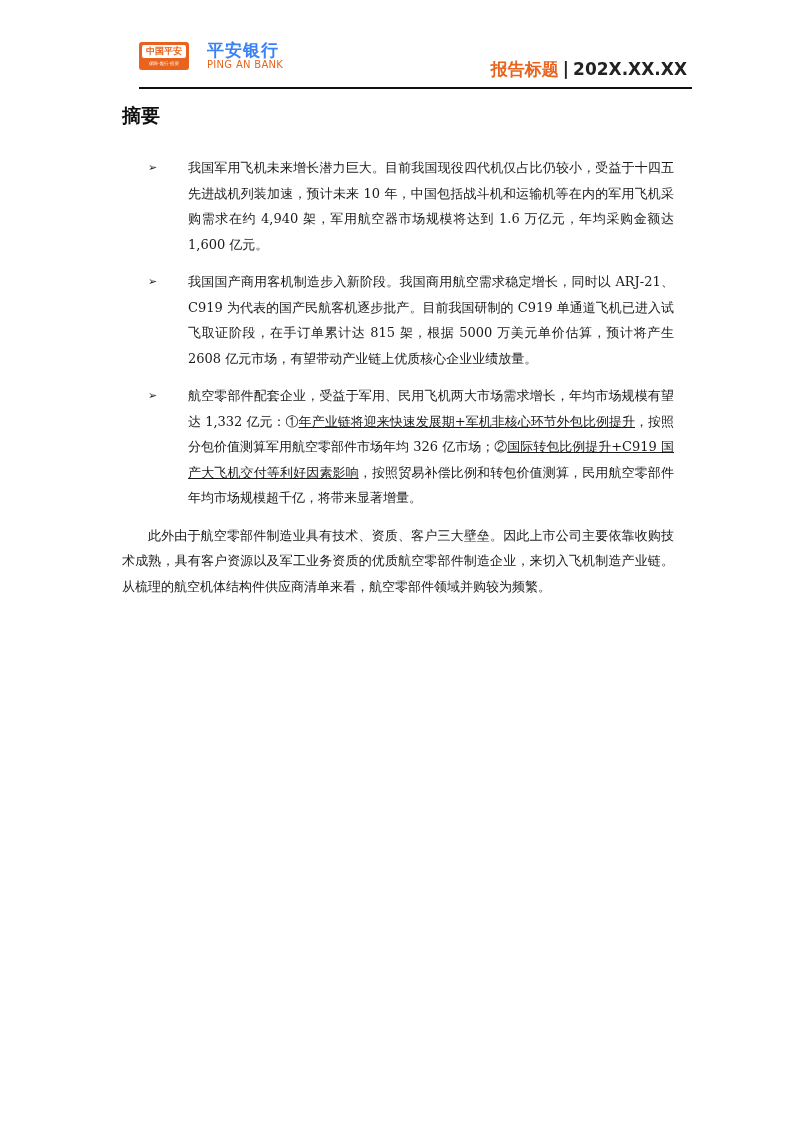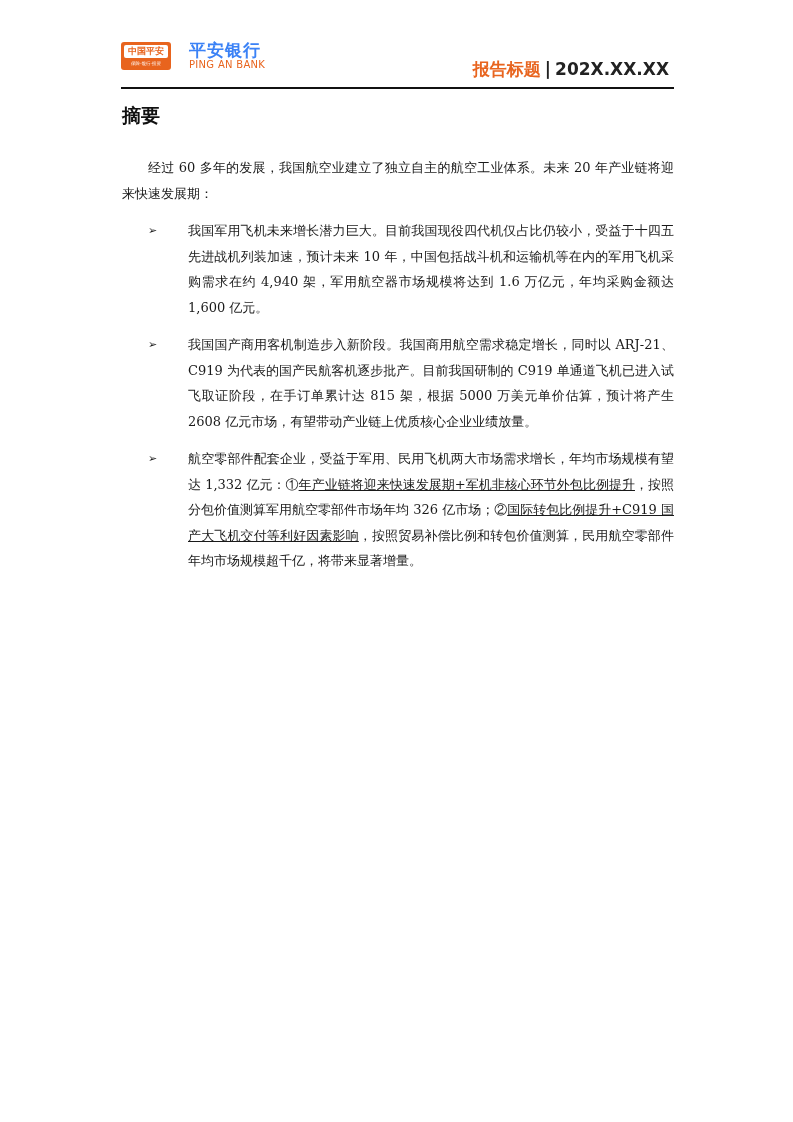--- a/index.html
+++ b/index.html
@@ -1,18 +1,18 @@
 <!DOCTYPE html>
 <html><head>
 <meta charset="utf-8">
 <style>
   html, body { margin: 0; padding: 0; background: #ffffff; }
   body { width: 793px; height: 1122px; position: relative; overflow: hidden;
          font-family: "DejaVu Serif", "Liberation Serif", serif; color: #1a1a1a; }
-  .header { position: absolute; left: 121px; top: 40px; width: 553px; height: 48px; }
+  .header { position: absolute; left: 139px; top: 40px; width: 553px; height: 48px; }
   .logo-box { position: absolute; left: 0; top: 2px; width: 50px; height: 28px;
               background: #e8641e; border-radius: 3px; }
   .logo-box .inner { position: absolute; left: 3px; top: 3px; width: 44px; height: 13px;
                      background: #ffffff; border-radius: 2px; color: #e8641e;
                      font-family: "DejaVu Sans", sans-serif; font-weight: bold;
                      font-size: 9px; line-height: 13px; text-align: center; }
   .logo-box .sub { position: absolute; left: 0; top: 18px; width: 50px; color: #ffffff;
                    font-family: "DejaVu Sans", sans-serif; font-size: 4.5px; line-height: 7px; text-align: center; }
   .brand { position: absolute; left: 68px; top: 0; }
   .brand .cn { color: #3b82f6; font-family: "DejaVu Sans", sans-serif; font-weight: bold;
@@ -52,30 +52,30 @@
   </div>
   <div class="report-meta">
     <span class="title">报告标题</span><span class="sep">|</span><span class="date">202X.XX.XX</span>
   </div>
   <div class="header-rule"></div>
 </div>
 
 <div class="heading">摘要</div>
 
 <div class="body">
-  <p class="para">经过 60 多年的发展，我国航空业建立了独立自主的航空工业体系。未来 20 年产业链将迎来快速发展期：</p>
 
   <ul class="bullets">
     <li class="bullet">
       <span class="marker">➢</span>
       <span class="btext">我国军用飞机未来增长潜力巨大。目前我国现役四代机仅占比仍较小，受益于十四五先进战机列装加速，预计未来 10 年，中国包括战斗机和运输机等在内的军用飞机采购需求在约 4,940 架，军用航空器市场规模将达到 1.6 万亿元，年均采购金额达 1,600 亿元。</span>
     </li>
     <li class="bullet">
       <span class="marker">➢</span>
       <span class="btext">我国国产商用客机制造步入新阶段。我国商用航空需求稳定增长，同时以 ARJ-21、C919 为代表的国产民航客机逐步批产。目前我国研制的 C919 单通道飞机已进入试飞取证阶段，在手订单累计达 815 架，根据 5000 万美元单价估算，预计将产生 2608 亿元市场，有望带动产业链上优质核心企业业绩放量。</span>
     </li>
     <li class="bullet">
       <span class="marker">➢</span>
       <span class="btext"><span>航空零部件配套企业，受益于军用、民用飞机两大市场需求增长，年均市场规模有望达 1,332 亿元：①</span><span class="u">年产业链将迎来快速发展期+军机非核心环节外包比例提升</span><span>，按照分包价值测算军用航空零部件市场年均 326 亿市场；②</span><span class="u">国际转包比例提升+C919 国产大飞机交付等利好因素影响</span><span>，按照贸易补偿比例和转包价值测算，民用航空零部件年均市场规模超千亿，将带来显著增量。</span></span>
     </li>
   </ul>
 
+  <p class="para">此外由于航空零部件制造业具有技术、资质、客户三大壁垒。因此上市公司主要依靠收购技术成熟，具有客户资源以及军工业务资质的优质航空零部件制造企业，来切入飞机制造产业链。从梳理的航空机体结构件供应商清单来看，航空零部件领域并购较为频繁。</p>
 </div>
 
 </body></html>

